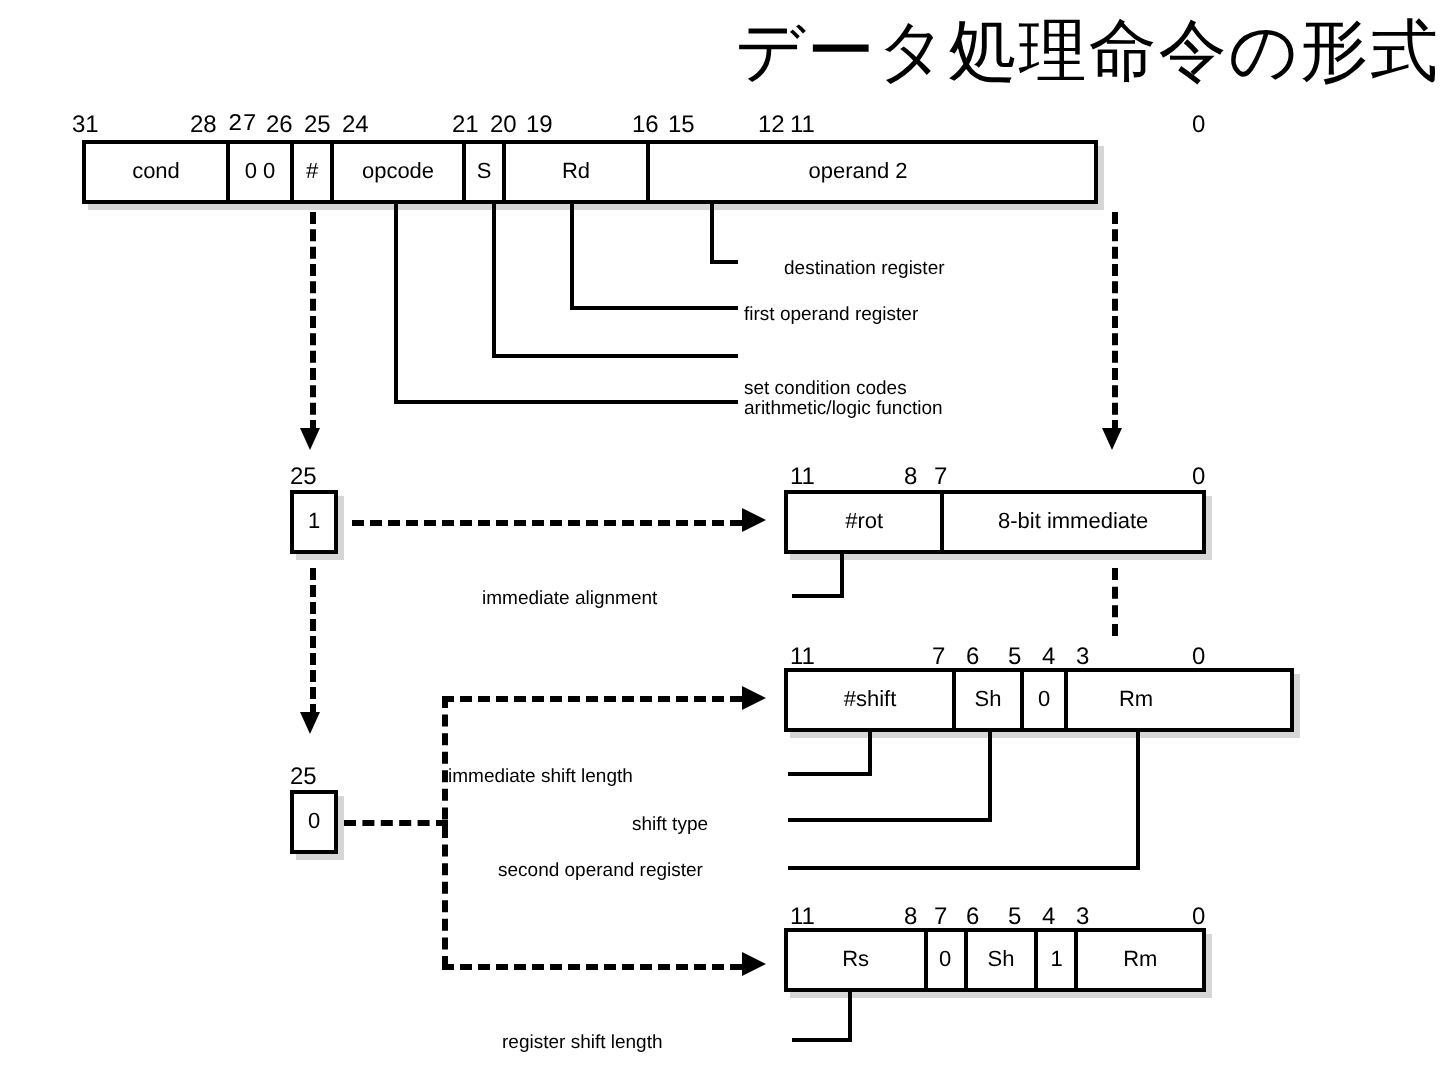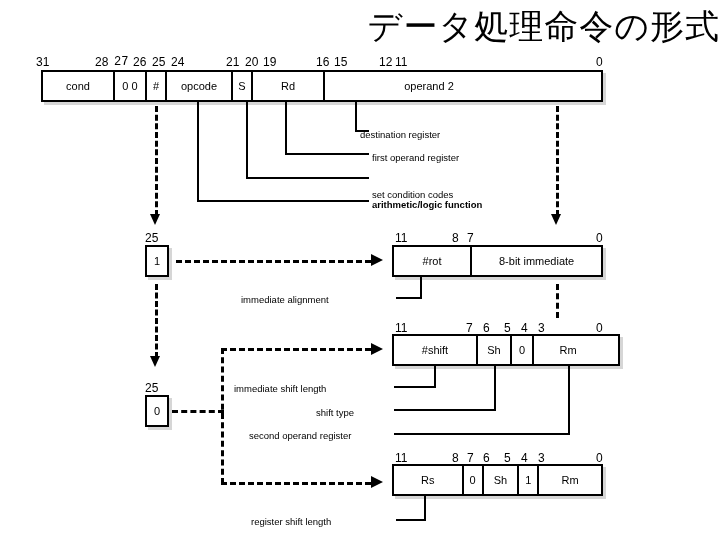--- a/index.html
+++ b/index.html
@@ -90,21 +90,21 @@
       <div class="bitnum" style="left: 171px; top: 57px;">24</div>
       <div class="bitnum" style="left: 226px; top: 57px;">21</div>
       <div class="bitnum" style="left: 245px; top: 57px;">20</div>
       <div class="bitnum" style="left: 263px; top: 57px;">19</div>
       <div class="bitnum" style="left: 316px; top: 57px;">16</div>
       <div class="bitnum" style="left: 334px; top: 57px;">15</div>
       <div class="bitnum" style="left: 379px; top: 57px;">12</div>
       <div class="bitnum" style="left: 395px; top: 57px;">11</div>
       <div class="bitnum" style="left: 596px; top: 57px;">0</div>
     </div>
-  <div class="fieldrow" id="main-row" style="left:41px;top:70px;width:562px;height:32px;">
+  <div class="fieldrow" id="main-row" style="left:41px;top:70px;width:508px;height:32px;">
       <div class="cell" style="width: 72px;">cond</div>
       <div class="cell" style="width: 32px;">0 0</div>
       <div class="cell" style="width: 20px;">#</div>
       <div class="cell" style="width: 66px;">opcode</div>
       <div class="cell" style="width: 20px;">S</div>
       <div class="cell" style="width: 72px;">Rd</div>
       <div class="cell" style="width: 208px;">operand 2</div>
     </div>
 
   <div class="vline" style="left:355px;top:102px;height:30px;"></div>
@@ -113,26 +113,26 @@
   <div class="vline" style="left:285px;top:102px;height:53px;"></div>
   <div class="hline" style="left:285px;top:153px;width:84px;"></div>
 
   <div class="vline" style="left:246px;top:102px;height:77px;"></div>
   <div class="hline" style="left:246px;top:177px;width:123px;"></div>
 
   <div class="vline" style="left:197px;top:102px;height:100px;"></div>
   <div class="hline" style="left:197px;top:200px;width:172px;"></div>
 
   <div id="callouts">
-      <div class="callout" style="left: 360px; top: 129px;">destination register</div>
+      <div class="callout" style="left: 392px; top: 129px;">destination register</div>
       <div class="callout" style="left: 372px; top: 152px;">first operand register</div>
       <div class="callout" style="left: 372px; top: 176px; margin-top: 13px;">set condition codes</div>
-      <div class="callout" style="left: 372px; top: 199px; font-weight: bold;">arithmetic/logic function</div>
+      <div class="callout" style="left: 372px; top: 199px;">arithmetic/logic function</div>
       <div class="callout" style="left: 241px; top: 294px;">immediate alignment</div>
-      <div class="callout" style="left: 234px; top: 383px;">immediate shift length</div>
+      <div class="callout" style="left: 224px; top: 383px;">immediate shift length</div>
       <div class="callout" style="left: 316px; top: 407px;">shift type</div>
       <div class="callout" style="left: 249px; top: 430px;">second operand register</div>
       <div class="callout" style="left: 251px; top: 516px;">register shift length</div>
     </div>
 
   <div class="vdash" style="left:155px;top:106px;height:110px;"></div>
   <div class="arrow-down" style="left:150px;top:214px;"></div>
 
   <div class="vdash" style="left:556px;top:106px;height:110px;"></div>
   <div class="arrow-down" style="left:551px;top:214px;"></div>
@@ -164,21 +164,21 @@
 
   <div id="shift-bitnums">
       <div class="bitnum" style="left: 395px; top: 323px;">11</div>
       <div class="bitnum" style="left: 466px; top: 323px;">7</div>
       <div class="bitnum" style="left: 483px; top: 323px;">6</div>
       <div class="bitnum" style="left: 504px; top: 323px;">5</div>
       <div class="bitnum" style="left: 521px; top: 323px;">4</div>
       <div class="bitnum" style="left: 538px; top: 323px;">3</div>
       <div class="bitnum" style="left: 596px; top: 323px;">0</div>
     </div>
-  <div class="fieldrow" id="shift-row" style="left:392px;top:334px;width:228px;height:32px;">
+  <div class="fieldrow" id="shift-row" style="left:392px;top:334px;width:255px;height:32px;">
       <div class="cell" style="width: 84px;">#shift</div>
       <div class="cell" style="width: 34px;">Sh</div>
       <div class="cell" style="width: 22px;">0</div>
       <div class="cell" style="width: 68px;">Rm</div>
     </div>
 
   <div class="vdash" style="left:221px;top:348px;height:136px;"></div>
   <div class="hdash" style="left:221px;top:348px;width:150px;"></div>
   <div class="arrow-right" style="left:371px;top:343px;"></div>
 

